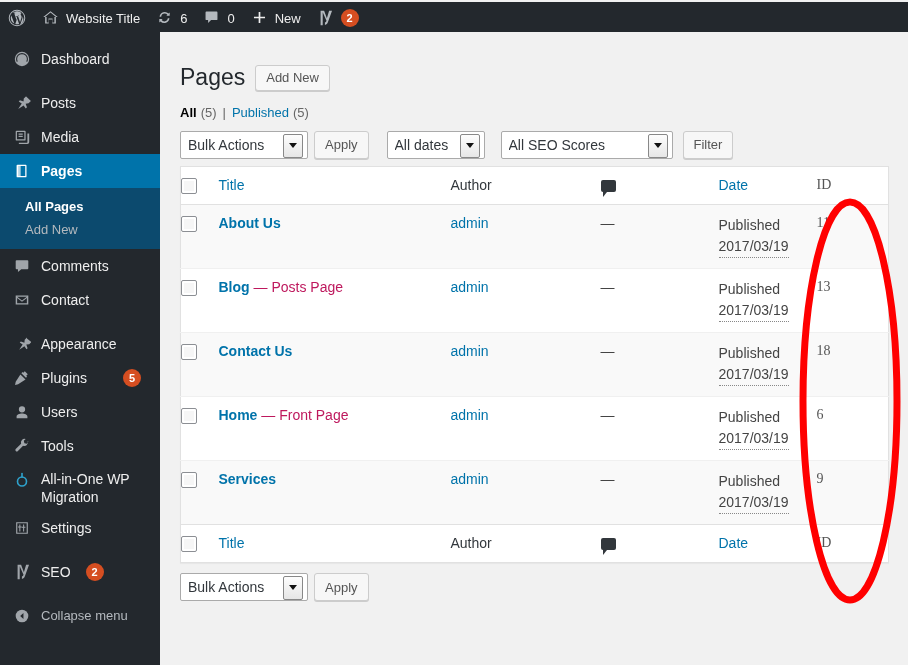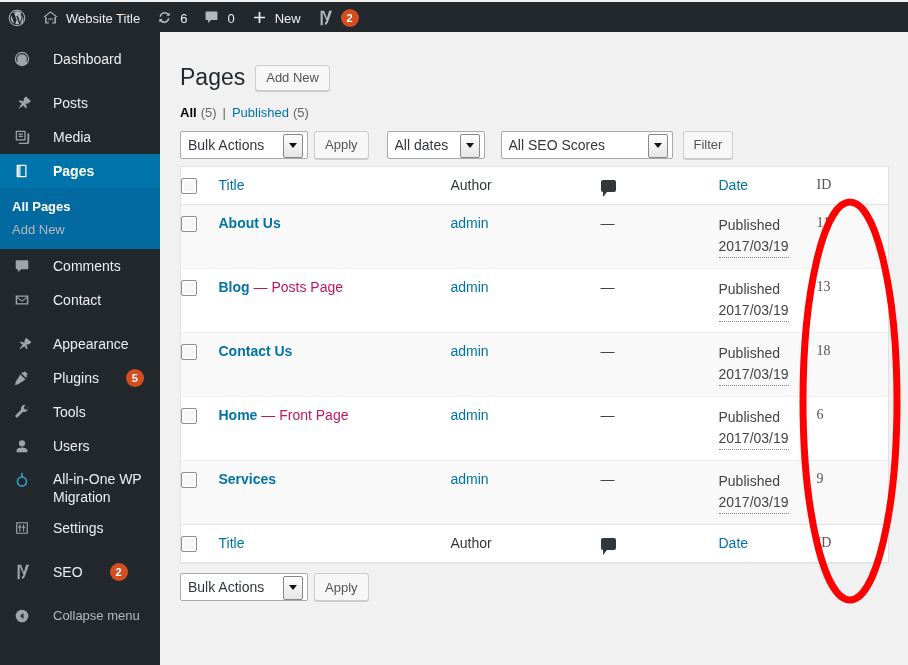--- a/index.html
+++ b/index.html
@@ -36,41 +36,41 @@
     padding:0 5px;
   }
 
   
   #sidebar{
     position:absolute; top:32px; left:0; width:160px; height:633px;
     background:#23282d; color:#eee;
   }
   .menu-item{
     position:relative;
-    display:flex; align-items:center; gap:21px;
+    display:flex; align-items:center; gap:9px;
     height:34px; padding:0 0 0 12px;
     color:#eee; font-size:14px; line-height:1.3;
   }
   .menu-item.tall{ height:48px; align-items:flex-start; padding-top:7px; }
   .menu-item .mlabel{ flex:1; }
   .menu-item.current{
     background:#0073aa; color:#fff; font-weight:600;
   }
   .menu-item.current .mi-icon{ color:#fff; }
   .menu-item.current:after{
     content:""; position:absolute; right:-8px; top:50%;
     margin-top:-8px; width:0; height:0;
     border-top:8px solid transparent; border-bottom:8px solid transparent;
     border-left:8px solid #0073aa;
   }
   .mi-icon{ width:20px; height:20px; color:#a0a5aa; flex:0 0 20px;
             display:flex; align-items:center; justify-content:center; }
   .mi-icon svg{ display:block; }
   .menu-sep{ height:10px; }
-  .submenu{ background:#0369a1; padding:7px 0 8px 0; }
+  .submenu{ background:#0c4a6e; padding:7px 0 8px 13px; }
   .sub-item{ padding:4px 0 4px 12px; font-size:13px; color:#b4b9be; }
   .sub-item.current{ color:#fff; font-weight:600; }
   .badge{
     display:inline-flex; align-items:center; justify-content:center;
     min-width:18px; height:18px; border-radius:9px;
     background:#d54e21; color:#fff; font-size:11px; font-weight:600;
     padding:0 5px; margin-left:6px;
   }
   .collapse-item{ color:#b4b9be; font-size:13px; }
 
@@ -363,33 +363,33 @@
       </svg>
     </span>
     <span class="mlabel">Plugins</span>
     <span class="badge">5</span>
     <span style="width:10px"></span>
   </div>
 
   <div class="menu-item">
     <span class="mi-icon">
       <svg width="18" height="18" viewBox="0 0 20 20" fill="currentColor">
+        <path d="M10 10.5a3.5 3.5 0 1 0 0-7 3.5 3.5 0 0 0 0 7zm0 1.3c-2.8 0-6 1.4-6 3.1V17h12v-2.1c0-1.7-3.2-3.1-6-3.1z"></path>
+      </svg>
+    </span>
+    <span class="mlabel">Users</span>
+  </div>
+
+  <div class="menu-item">
+    <span class="mi-icon">
+      <svg width="18" height="18" viewBox="0 0 20 20" fill="currentColor">
         <path d="M16.3 4.6a4 4 0 0 1-5.1 5.1l-6 6a1.6 1.6 0 0 1-2.2-2.3l6-6a4 4 0 0 1 5.1-5.1L12 4.3l.7 2.6 2.6.7 1.9-3z"></path>
       </svg>
     </span>
     <span class="mlabel">Tools</span>
-  </div>
-
-  <div class="menu-item">
-    <span class="mi-icon">
-      <svg width="18" height="18" viewBox="0 0 20 20" fill="currentColor">
-        <path d="M10 10.5a3.5 3.5 0 1 0 0-7 3.5 3.5 0 0 0 0 7zm0 1.3c-2.8 0-6 1.4-6 3.1V17h12v-2.1c0-1.7-3.2-3.1-6-3.1z"></path>
-      </svg>
-    </span>
-    <span class="mlabel">Users</span>
   </div>
 
   <div class="menu-item tall">
     <span class="mi-icon" style="margin-top:1px">
       <svg width="18" height="18" viewBox="0 0 20 20" fill="none" stroke="#2ea2cc" stroke-width="1.8">
         <circle cx="10" cy="10.5" r="5"></circle>
         <path d="M10 5.5V1.8" stroke-linecap="round"></path>
       </svg>
     </span>
     <span class="mlabel">All-in-One WP Migration</span>

